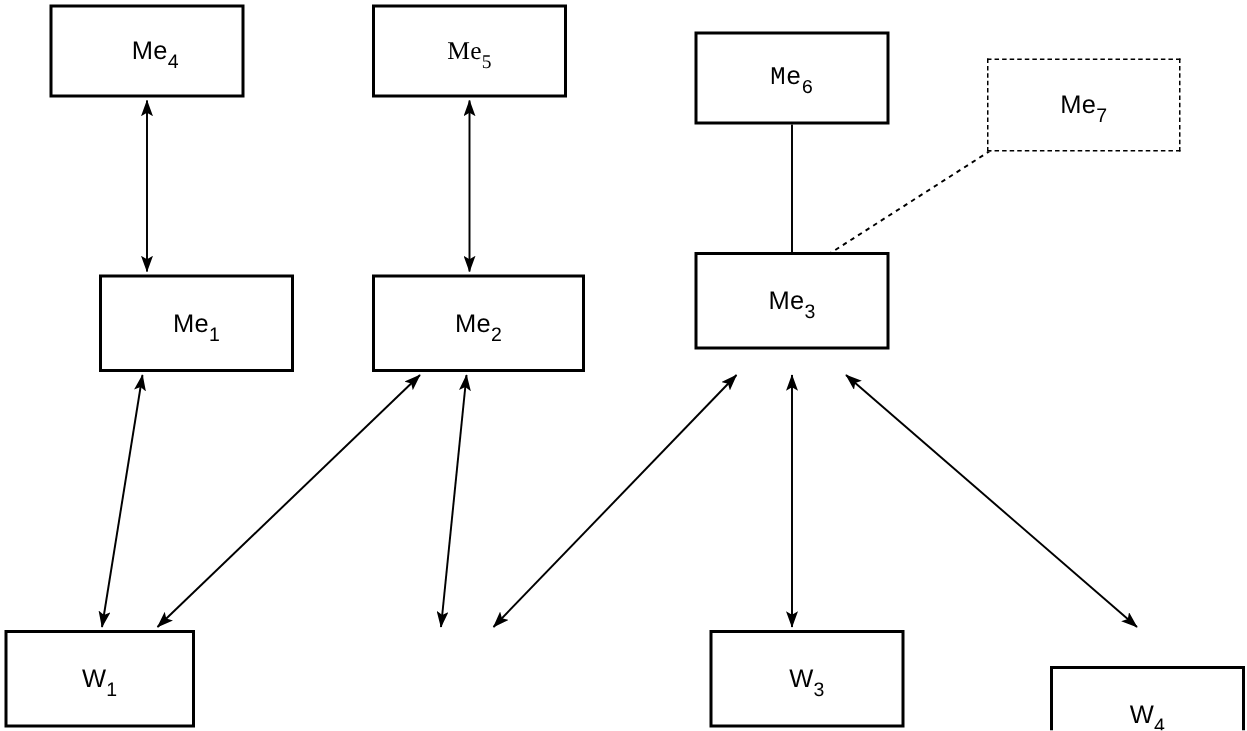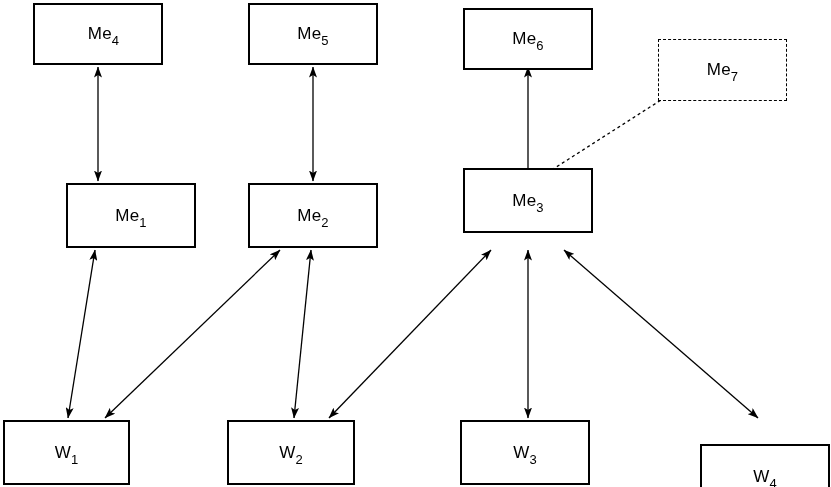--- a/index.html
+++ b/index.html
@@ -73,46 +73,43 @@
     <line class="edge" x1="280" y1="250" x2="105" y2="418" marker-start="url(#ah)" marker-end="url(#ah)"></line>
     <line class="edge" x1="311" y1="250" x2="294" y2="418" marker-start="url(#ah)" marker-end="url(#ah)"></line>
     <line class="edge" x1="491" y1="250" x2="329" y2="418" marker-start="url(#ah)" marker-end="url(#ah)"></line>
     <line class="edge" x1="528" y1="250" x2="528" y2="418" marker-start="url(#ah)" marker-end="url(#ah)"></line>
     <line class="edge" x1="564" y1="250" x2="758" y2="418" marker-start="url(#ah)" marker-end="url(#ah)"></line>
   </svg>
 
   <div class="node" style="left:33px;  top:3px; width:130px; height:62px;padding-left:11px;">
     <span><span>Me</span><sub>4</sub></span>
   </div>
-  <div class="node" style="left:248px; top:3px; width:130px; height:62px;">
+  <div class="node" style="left:248px; top:3px; width:130px; height:62px;font-family:Liberation Serif, serif;">
     <span><span>Me</span><sub>5</sub></span>
   </div>
-  <div class="node" style="left:463px; top:8px; width:130px; height:62px;">
+  <div class="node" style="left:463px; top:21px; width:130px; height:62px;font-family:Liberation Mono, monospace;">
     <span><span>Me</span><sub>6</sub></span>
   </div>
   <div class="node dashed" style="left:658px; top:3px; width:129px; height:62px;margin-top:36px;">
     <span><span>Me</span><sub>7</sub></span>
   </div>
 
   <div class="node" style="left:33px;  top:183px; width:130px; height:65px;margin-left:33px;">
     <span><span>Me</span><sub>1</sub></span>
   </div>
-  <div class="node" style="left:248px; top:183px; width:130px; height:65px;">
+  <div class="node" style="left:248px; top:183px; width:142px; height:65px;">
     <span><span>Me</span><sub>2</sub></span>
   </div>
   <div class="node" style="left:463px; top:168px; width:130px; height:65px;">
     <span><span>Me</span><sub>3</sub></span>
   </div>
 
   <div class="node" style="left:3px;   top:420px; width:127px; height:65px;">
     <span><span>W</span><sub>1</sub></span>
   </div>
-  <div class="node" style="left:227px; top:420px; width:128px; height:65px;">
-    <span><span>W</span><sub>2</sub></span>
-  </div>
-  <div class="node" style="left:460px; top:420px; width:130px; height:65px;">
+  <div class="node" style="left:473px; top:420px; width:130px; height:65px;">
     <span><span>W</span><sub>3</sub></span>
   </div>
   <div class="node" style="left:700px; top:444px; width:130px; height:65px;">
     <span><span>W</span><sub>4</sub></span>
   </div>
 
 </div>
 
 </body></html>

